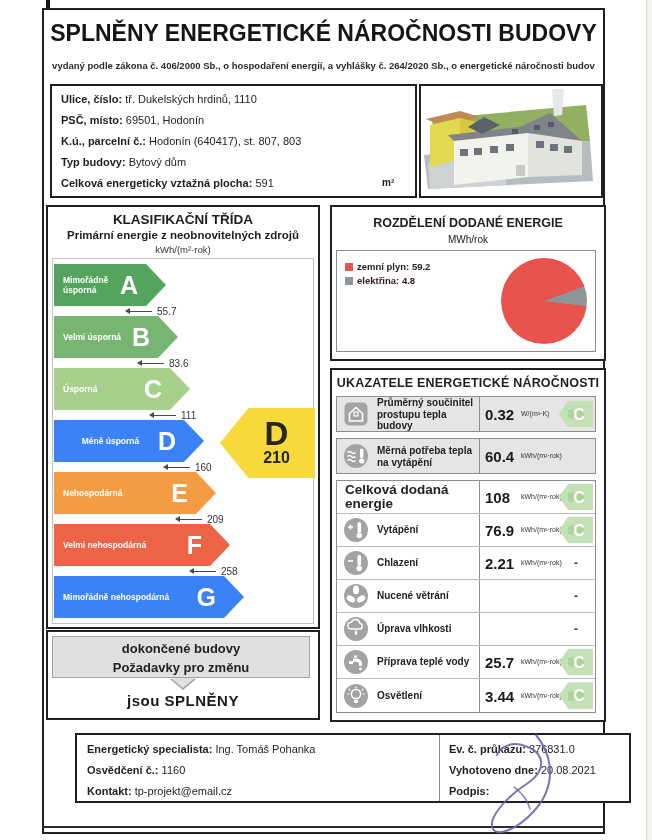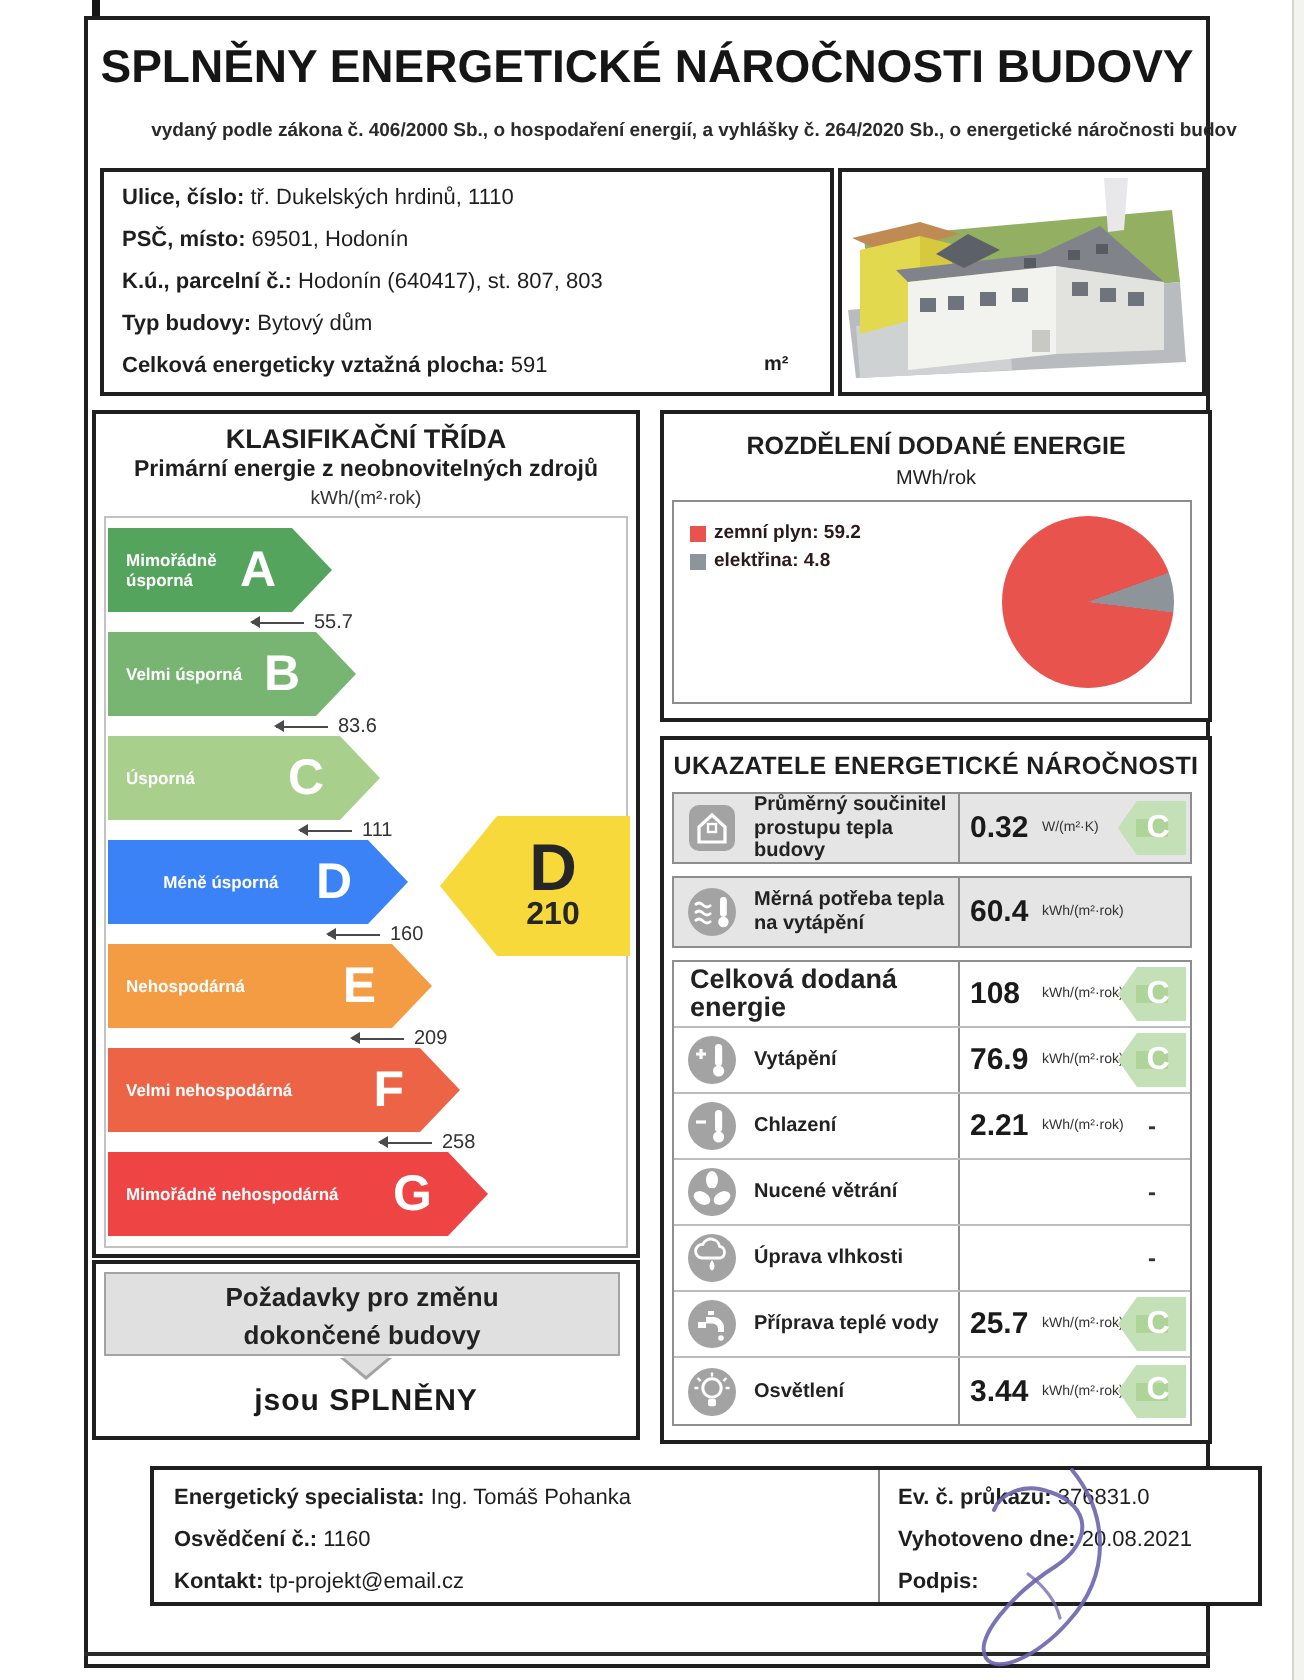--- a/index.html
+++ b/index.html
@@ -8,21 +8,21 @@
     font-family:"Liberation Sans",sans-serif;color:#1e1e1e;overflow:hidden;
   }
   .abs{position:absolute;}
   
   .paper-edge{left:646px;top:0;width:6px;height:840px;background:#f3f3f0;border-left:1px solid #d6d6d0;}
   .scan-tick{left:46px;top:0;width:4px;height:9px;background:#161616;}
   
   .page-border{left:42px;top:8px;width:559px;height:822px;border:2px solid #1f1f1f;}
   
   .doc-title{left:42px;top:20px;width:563px;text-align:center;font-size:23px;font-weight:bold;letter-spacing:0px;color:#151515;}
-  .doc-subtitle{left:42px;top:60px;width:610px;text-align:center;font-size:9.5px;font-weight:bold;color:#2a2a2a;}
+  .doc-subtitle{left:42px;top:60px;width:563px;text-align:center;font-size:9.5px;font-weight:bold;color:#2a2a2a;}
   
   .addr-box{left:50px;top:84px;width:363px;height:110px;border:2px solid #1f1f1f;background:#fff;}
   .addr-line{position:absolute;left:9px;font-size:11px;white-space:nowrap;}
   .addr-line b{font-weight:bold;}
   .addr-unit{position:absolute;left:330px;font-size:10px;font-weight:bold;}
   
   .bld-box{left:419px;top:84px;width:180px;height:110px;border:2px solid #1f1f1f;background:#fff;}
   .bld-box svg{position:absolute;left:3px;top:3px;}
   
   .cls-panel{left:46px;top:205px;width:270px;height:420px;border:2px solid #1f1f1f;background:#fff;}
@@ -184,34 +184,34 @@
 
 <div class="arrow" style="top: 524px; width: 176px; background-color: rgb(236, 99, 70);">
   <span class="alabel">Velmi nehospodárná</span>
     <span class="aletter">F</span>
 </div>
 <div class="thmark" style="top:566px;left:190px">
     <span class="thline"></span>
     <span>258</span>
   </div>
 
-<div class="arrow" style="top: 576px; width: 190px; background-color: #ef4444;">
+<div class="arrow" style="top: 576px; width: 190px; background-color: #3b82f6;">
   <span class="alabel">Mimořádně nehospodárná</span>
     <span class="aletter">G</span>
 </div>
 
 <div class="abs rating" style="background-color: rgb(247, 217, 60);">
   <span class="rletter">D</span>
   <span class="rvalue">210</span>
 </div>
 
 <div class="abs req-box">
   <div class="req-band">
+    <div>dokončené budovy</div>
     <div>Požadavky pro změnu</div>
-    <div>dokončené budovy</div>
   </div>
   <div class="req-notch-b"></div>
   <div class="req-notch"></div>
   <div class="req-result">jsou SPLNĚNY</div>
 </div>
 
 <div class="abs pie-panel"></div>
 <div class="abs pie-title">ROZDĚLENÍ DODANÉ ENERGIE</div>
 <div class="abs pie-unit">MWh/rok</div>
 <div class="abs pie-inner">

